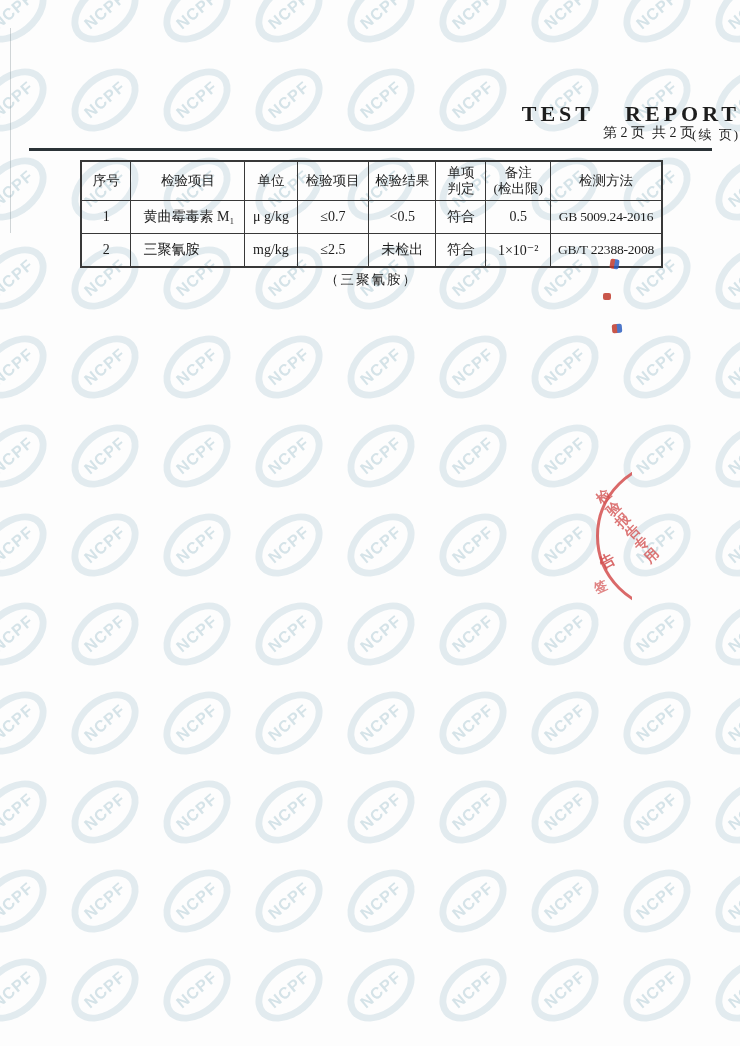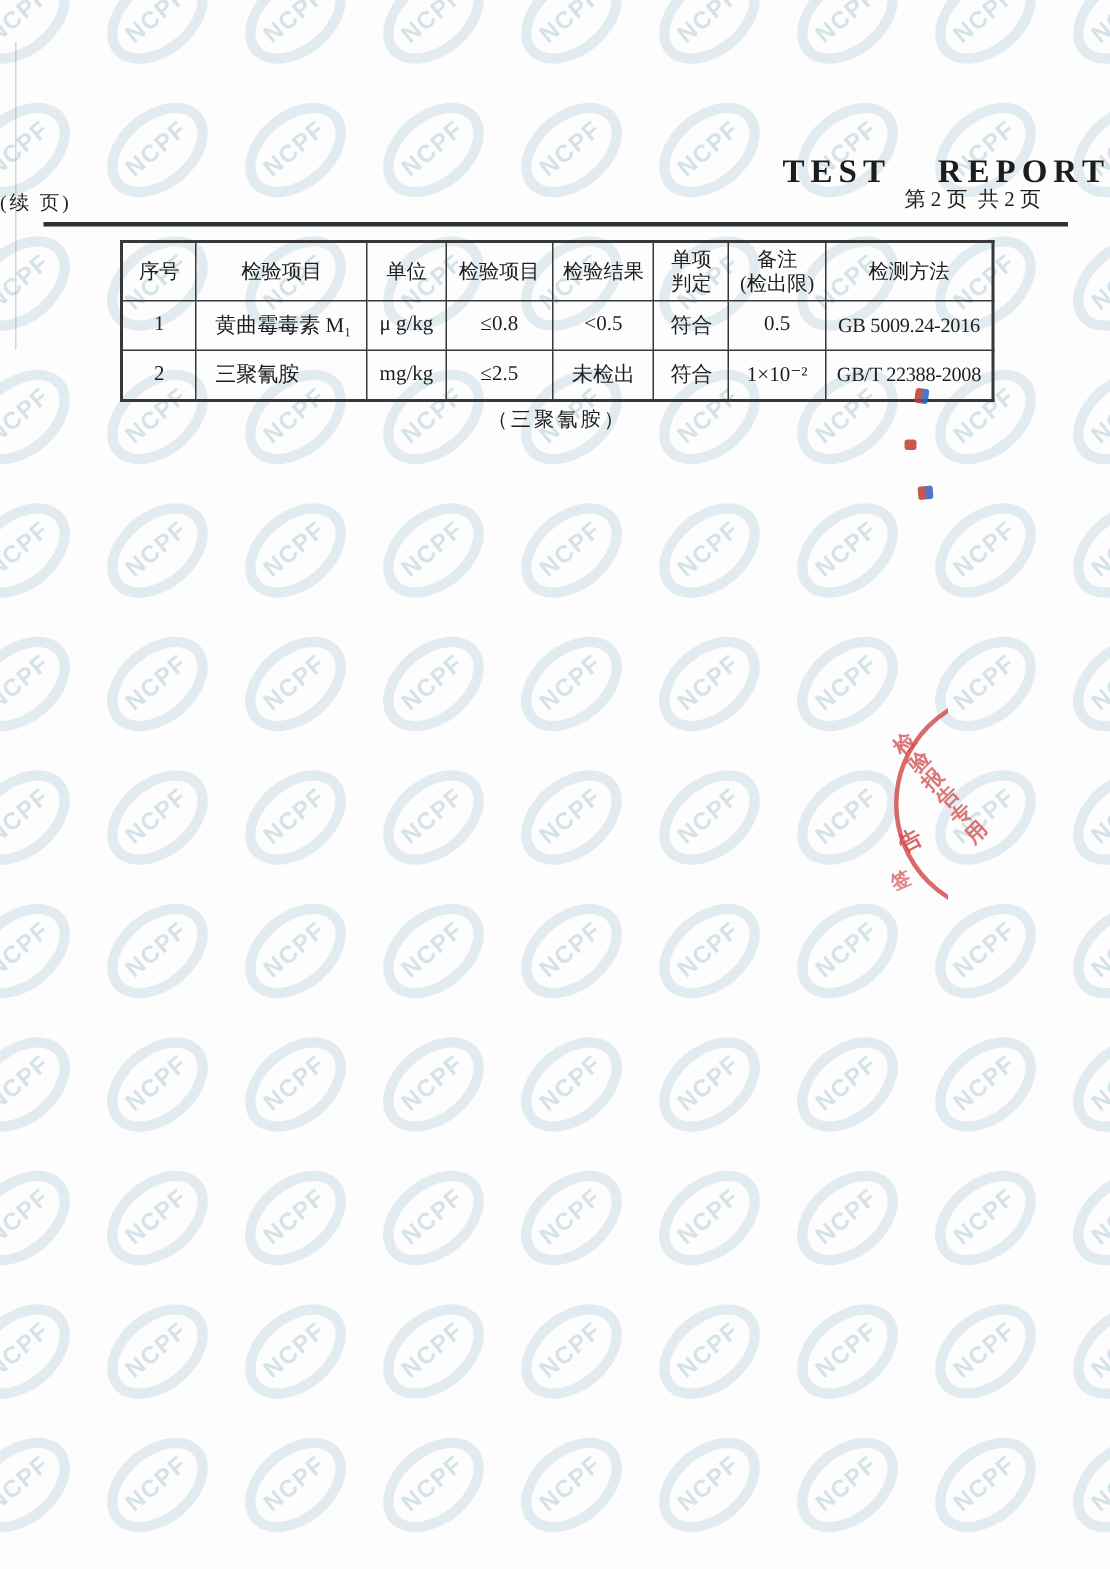--- a/index.html
+++ b/index.html
@@ -24,21 +24,21 @@
     background:rgba(140,152,158,.4);z-index:1;}
   
   .content{position:relative;z-index:2;padding-top:106px;}
   .org-cn{text-align:center;font-size:26px;font-weight:bold;letter-spacing:.5px;line-height:34px;}
   .org-en{text-align:center;font-size:13.5px;font-weight:bold;letter-spacing:-.2px;line-height:18px;margin-top:1px;}
   .title-cn{text-align:center;font-size:30px;font-weight:bold;letter-spacing:22px;text-indent:22px;line-height:34px;margin-top:5px;}
   .title-en{text-align:right;font-size:22px;font-weight:bold;letter-spacing:4px;word-spacing:22px;line-height:20px;margin-top:-2px;}
   .meta-row{position:relative;height:22px;margin-top:-2px;font-size:14px;}
   .report-no{position:absolute;left:38px;top:2px;}
   .report-no .val{margin-left:8px;letter-spacing:.5px;}
-  .continued{position:absolute;left:0;right:0;top:4px;text-align:left;font-size:13px;letter-spacing:2px;}
+  .continued{position:absolute;left:0;right:0;top:4px;text-align:right;font-size:13px;letter-spacing:2px;}
   .page-info{position:absolute;right:46px;top:2px;white-space:pre;}
   .rule{width:683px;height:3px;background:#2b3337;margin:4px auto 0;}
   
   .report-table{
     margin:9px 0 0 80px;width:583px;border-collapse:collapse;table-layout:fixed;
     font-size:14px;border:2px solid #383838;
   }
   .report-table th,.report-table td{
     border:1px solid #383838;text-align:center;padding:1px 2px;
     white-space:pre-line;overflow:hidden;
@@ -214,21 +214,21 @@
             <th>备注
 (检出限)</th>
             <th>检测方法</th>
           </tr>
         </thead>
         <tbody>
           <tr>
             <td>1</td>
             <td class="al">黄曲霉毒素 M₁</td>
             <td>μ g/kg</td>
-            <td>≤0.8</td>
+            <td>≤0.7</td>
             <td>&lt;0.5</td>
             <td>符合</td>
             <td>0.5</td>
             <td class="method">GB 5009.24-2016</td>
           </tr>
           <tr>
             <td>2</td>
             <td class="al">三聚氰胺</td>
             <td>mg/kg</td>
             <td>≤2.5</td>

